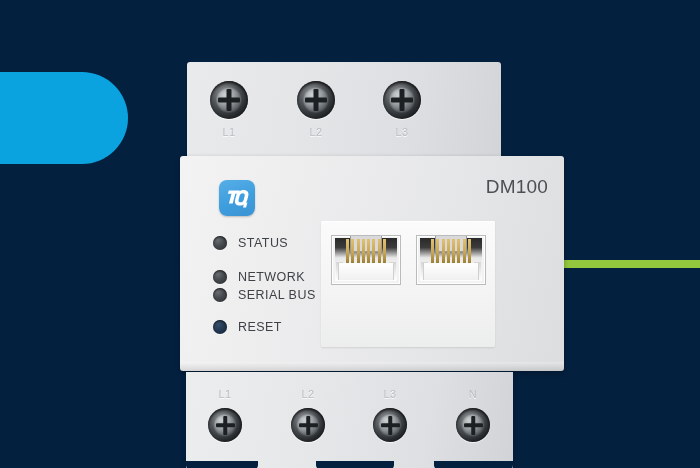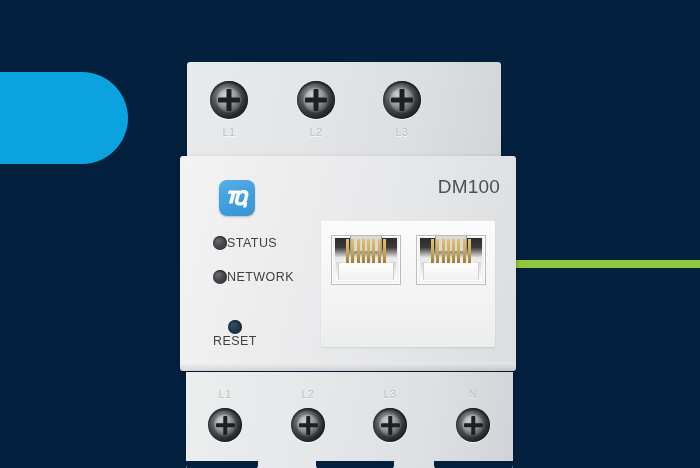--- a/index.html
+++ b/index.html
@@ -51,20 +51,21 @@
   }
 
   
   .block-mid{
     position:absolute;
     left:180px;top:124px;
     width:336px;height:215px;
     background:linear-gradient(105deg,#f3f3f4 0%,#ededee 30%,#e6e7e9 62%,#dbdddf 100%);
     border-radius:3px;
     box-shadow:0 2px 5px rgba(0,0,0,.3);
+    padding-left:48px;
   }
   .block-mid:after{
     content:"";position:absolute;left:0;right:0;bottom:0;height:9px;
     background:linear-gradient(180deg,rgba(255,255,255,.25),rgba(0,0,0,.10));
     border-bottom-left-radius:3px;border-bottom-right-radius:3px;
   }
 
   
   .block-bot{
     position:absolute;
@@ -119,21 +120,21 @@
 
   
   .prod{
     position:absolute;right:184px;top:143px;width:240px;text-align:right;
     color:#4c4f53;line-height:1.26;
   }
   .prod .model{font-size:19px;letter-spacing:.2px;}
   .prod .sub{font-size:19px;letter-spacing:.1px;}
 
   
-  .led-row{position:absolute;left:213px;display:flex;align-items:center;}
+  .led-row{position:absolute;left:213px;display:flex;align-items:center;gap:11px;}
   .led{
     width:14px;height:14px;border-radius:50%;
     background:radial-gradient(circle at 35% 30%, #6a6e72 0%, #46494d 45%, #2b2e31 100%);
     box-shadow:inset 0 1px 2px rgba(0,0,0,.65), 0 1px 1px rgba(255,255,255,.6);
     flex:0 0 auto;
   }
   .led.reset{
     background:radial-gradient(circle at 35% 30%, #37506a 0%, #243a52 45%, #15263a 100%);
   }
   .led-label{font-size:12.5px;color:#3e4246;letter-spacing:.45px;white-space:nowrap;}
@@ -232,21 +233,25 @@
       </div>
 
       <div class="led-row" style="left:33px;top:80px;">
         <span class="led"></span>
         <span class="led-label">STATUS</span>
       </div>
       <div class="led-row" style="left:33px;top:114px;">
         <span class="led"></span>
         <span class="led-label">NETWORK</span>
       </div>
-      <div class="led-row" style="left:33px;top:164px;flex-direction:column;">
+      <div class="led-row" style="left:33px;top:132px;">
+        <span class="led"></span>
+        <span class="led-label">SERIAL BUS</span>
+      </div>
+      <div class="led-row" style="left:33px;top:164px;">
         <span class="led reset"></span>
         <span class="led-label">RESET</span>
       </div>
 
       <div class="port-plate" style="left:141px;top:65px;">
 
         <div class="rj45" style="left:10px;">
           <div class="cavity"></div>
           <div class="keyslot"></div>
           <div class="pins">

